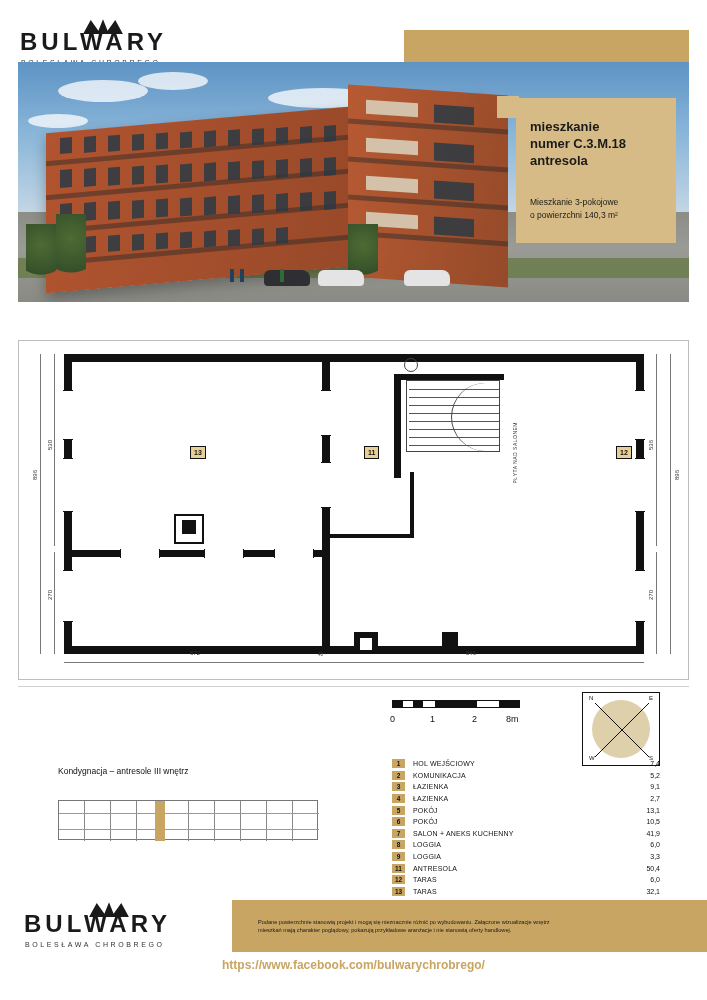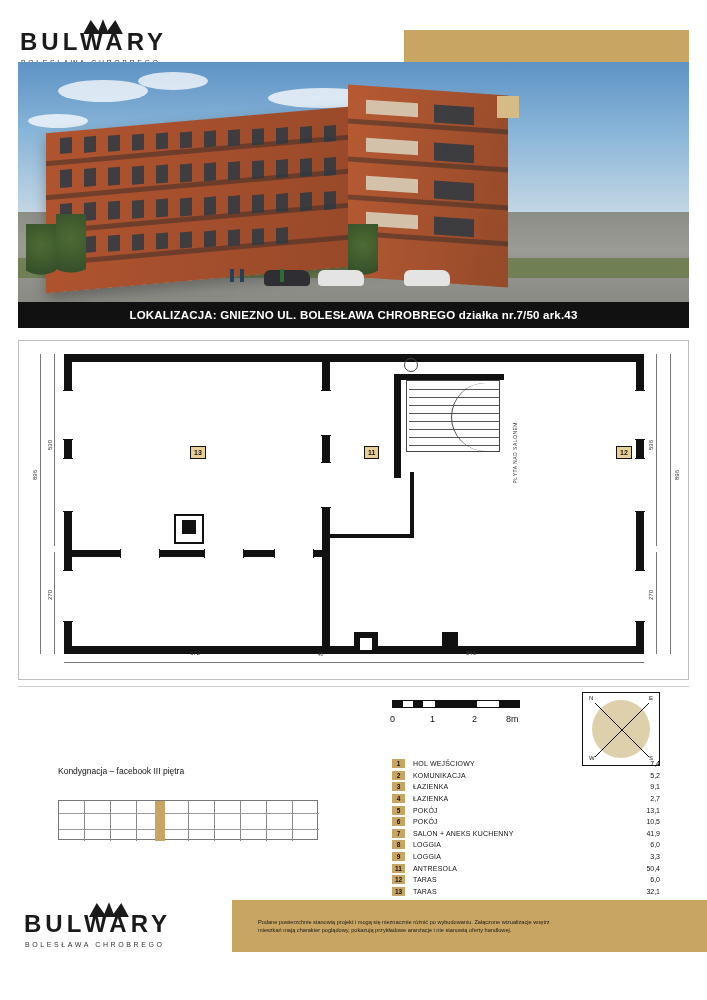--- a/index.html
+++ b/index.html
@@ -252,22 +252,30 @@
     <div class="car" style="left:300px;"></div>
     <div class="car dark" style="left:246px;"></div>
     <div class="car" style="left:386px;"></div>
     <div class="person" style="left:212px;"></div>
     <div class="person" style="left:222px;"></div>
     <div class="person" style="left:262px; background:#2f6b35;"></div>
   </div>
 
   <div class="tan-sq"></div>
 
-
-  <div class="loc-bar">LOKALIZACJA: GNIEZNO UL. BOLESŁAWA CHROBREGO działka nr.7/50 ark.43</div>
+  <div class="tan-inner">
+    <div class="mtitle">mieszkanie</div>
+    <div class="mtitle">numer C.3.M.18</div>
+    <div class="mtitle">antresola</div>
+    <div class="mdesc">
+      <div>Mieszkanie 3-pokojowe</div>
+      <div>o powierzchni 140,3 m²</div>
+    </div>
+  </div>
+
 </div>
 
 <div class="plan-wrap">
   <div class="plan-border"></div>
 
   <div class="walls">
 
     <div class="wall" style="left:0; top:0; width:580px; height:8px;"></div>
     <div class="wall" style="left:0; top:292px; width:580px; height:8px;"></div>
     <div class="wall" style="left:0; top:0; width:8px; height:300px;"></div>
@@ -425,21 +433,21 @@
     <div class="lname">TARAS</div>
     <div class="larea">6,0</div>
   </div>
   <div class="lrow">
     <div class="lnum">13</div>
     <div class="lname">TARAS</div>
     <div class="larea">32,1</div>
   </div>
 </div>
 
-<div class="mini-cap">Kondygnacja – facebook III piętra</div>
+<div class="mini-cap">Kondygnacja – antresole III wnętrz</div>
 <div class="mini">
   <div class="mcell" style="left:0px; width:26px;"></div>
   <div class="mcell" style="left:26px; width:26px;"></div>
   <div class="mcell" style="left:52px; width:26px;"></div>
   <div class="mcell" style="left:78px; width:26px;"></div>
   <div class="mcell" style="left:104px; width:26px;"></div>
   <div class="mcell" style="left:130px; width:26px;"></div>
   <div class="mcell" style="left:156px; width:26px;"></div>
   <div class="mcell" style="left:182px; width:26px;"></div>
   <div class="mcell" style="left:208px; width:26px;"></div>
@@ -457,13 +465,14 @@
     </svg>
     <div class="logo-word">BULWARY</div>
     <div class="logo-sub">BOLESŁAWA CHROBREGO</div>
   </div>
 
   <div class="foot-note">
     <div>Podane powierzchnie stanowią projekt i mogą się nieznacznie różnić po wybudowaniu. Załączone wizualizacje wnętrz</div>
     <div>mieszkań mają charakter poglądowy, pokazują przykładowe aranżacje i nie stanowią oferty handlowej.</div>
   </div>
 
+  <div class="fb">https://www.facebook.com/bulwarychrobrego/</div>
 </div>
 
 </body></html>

